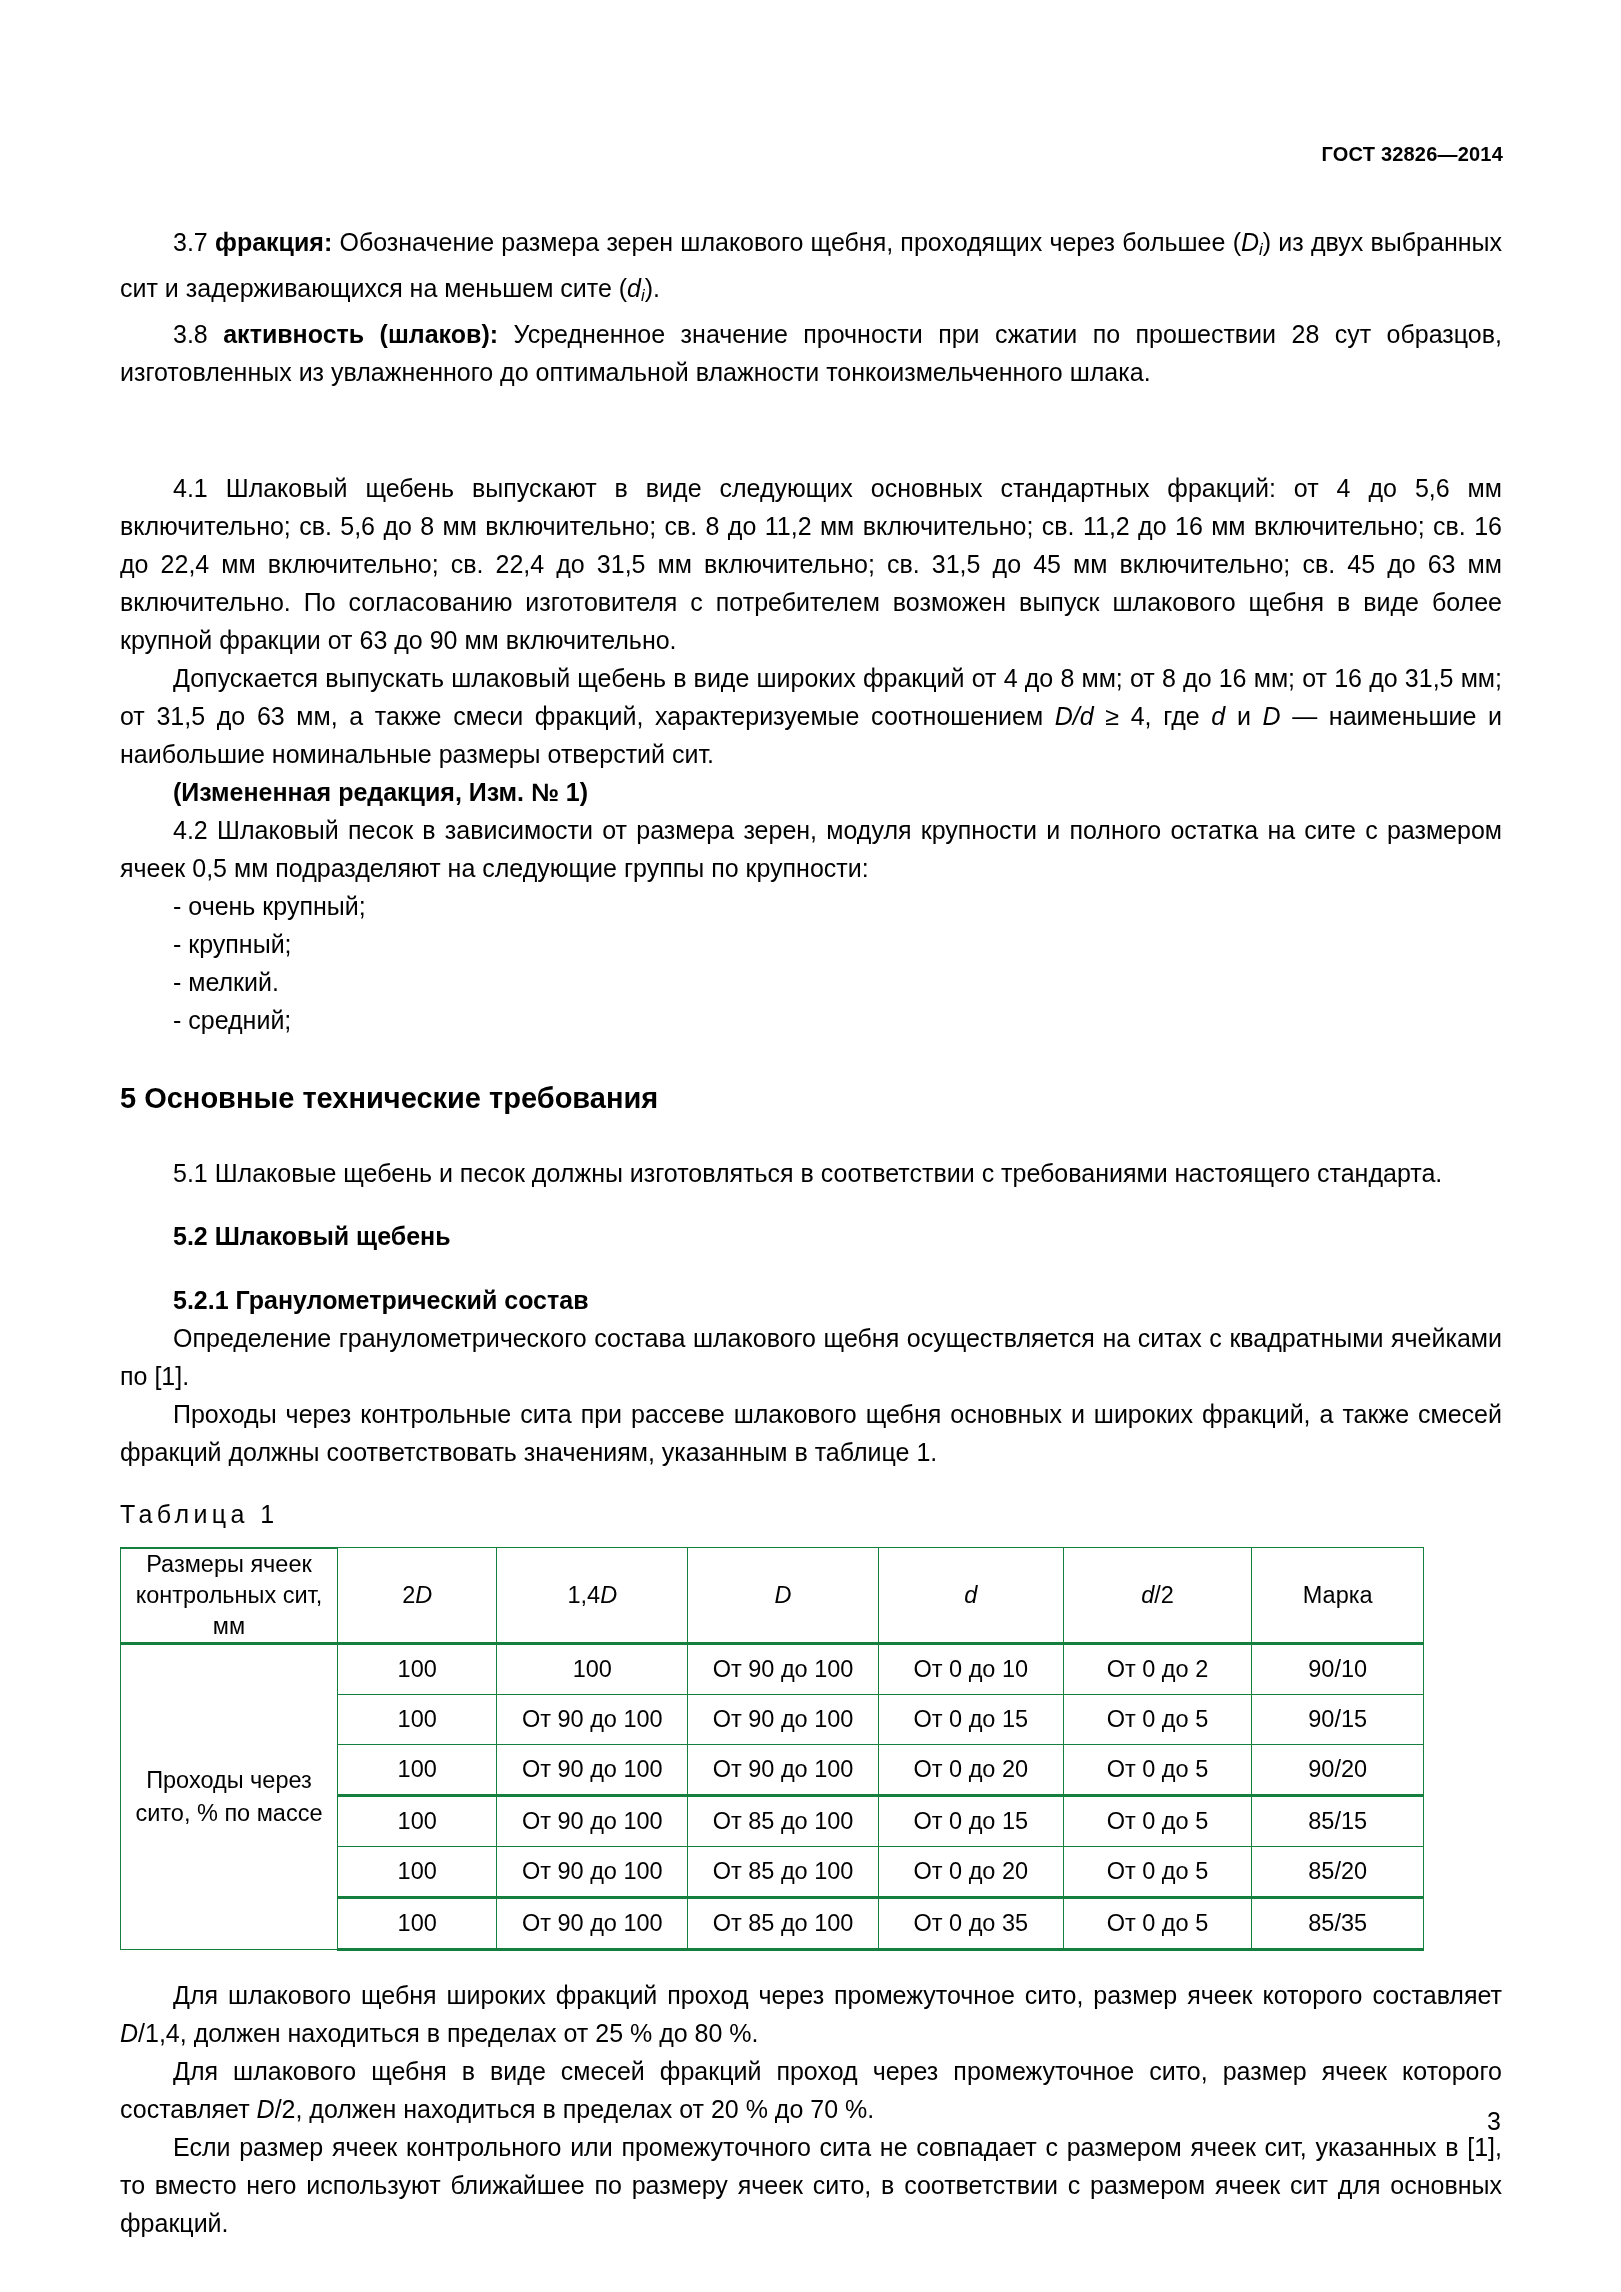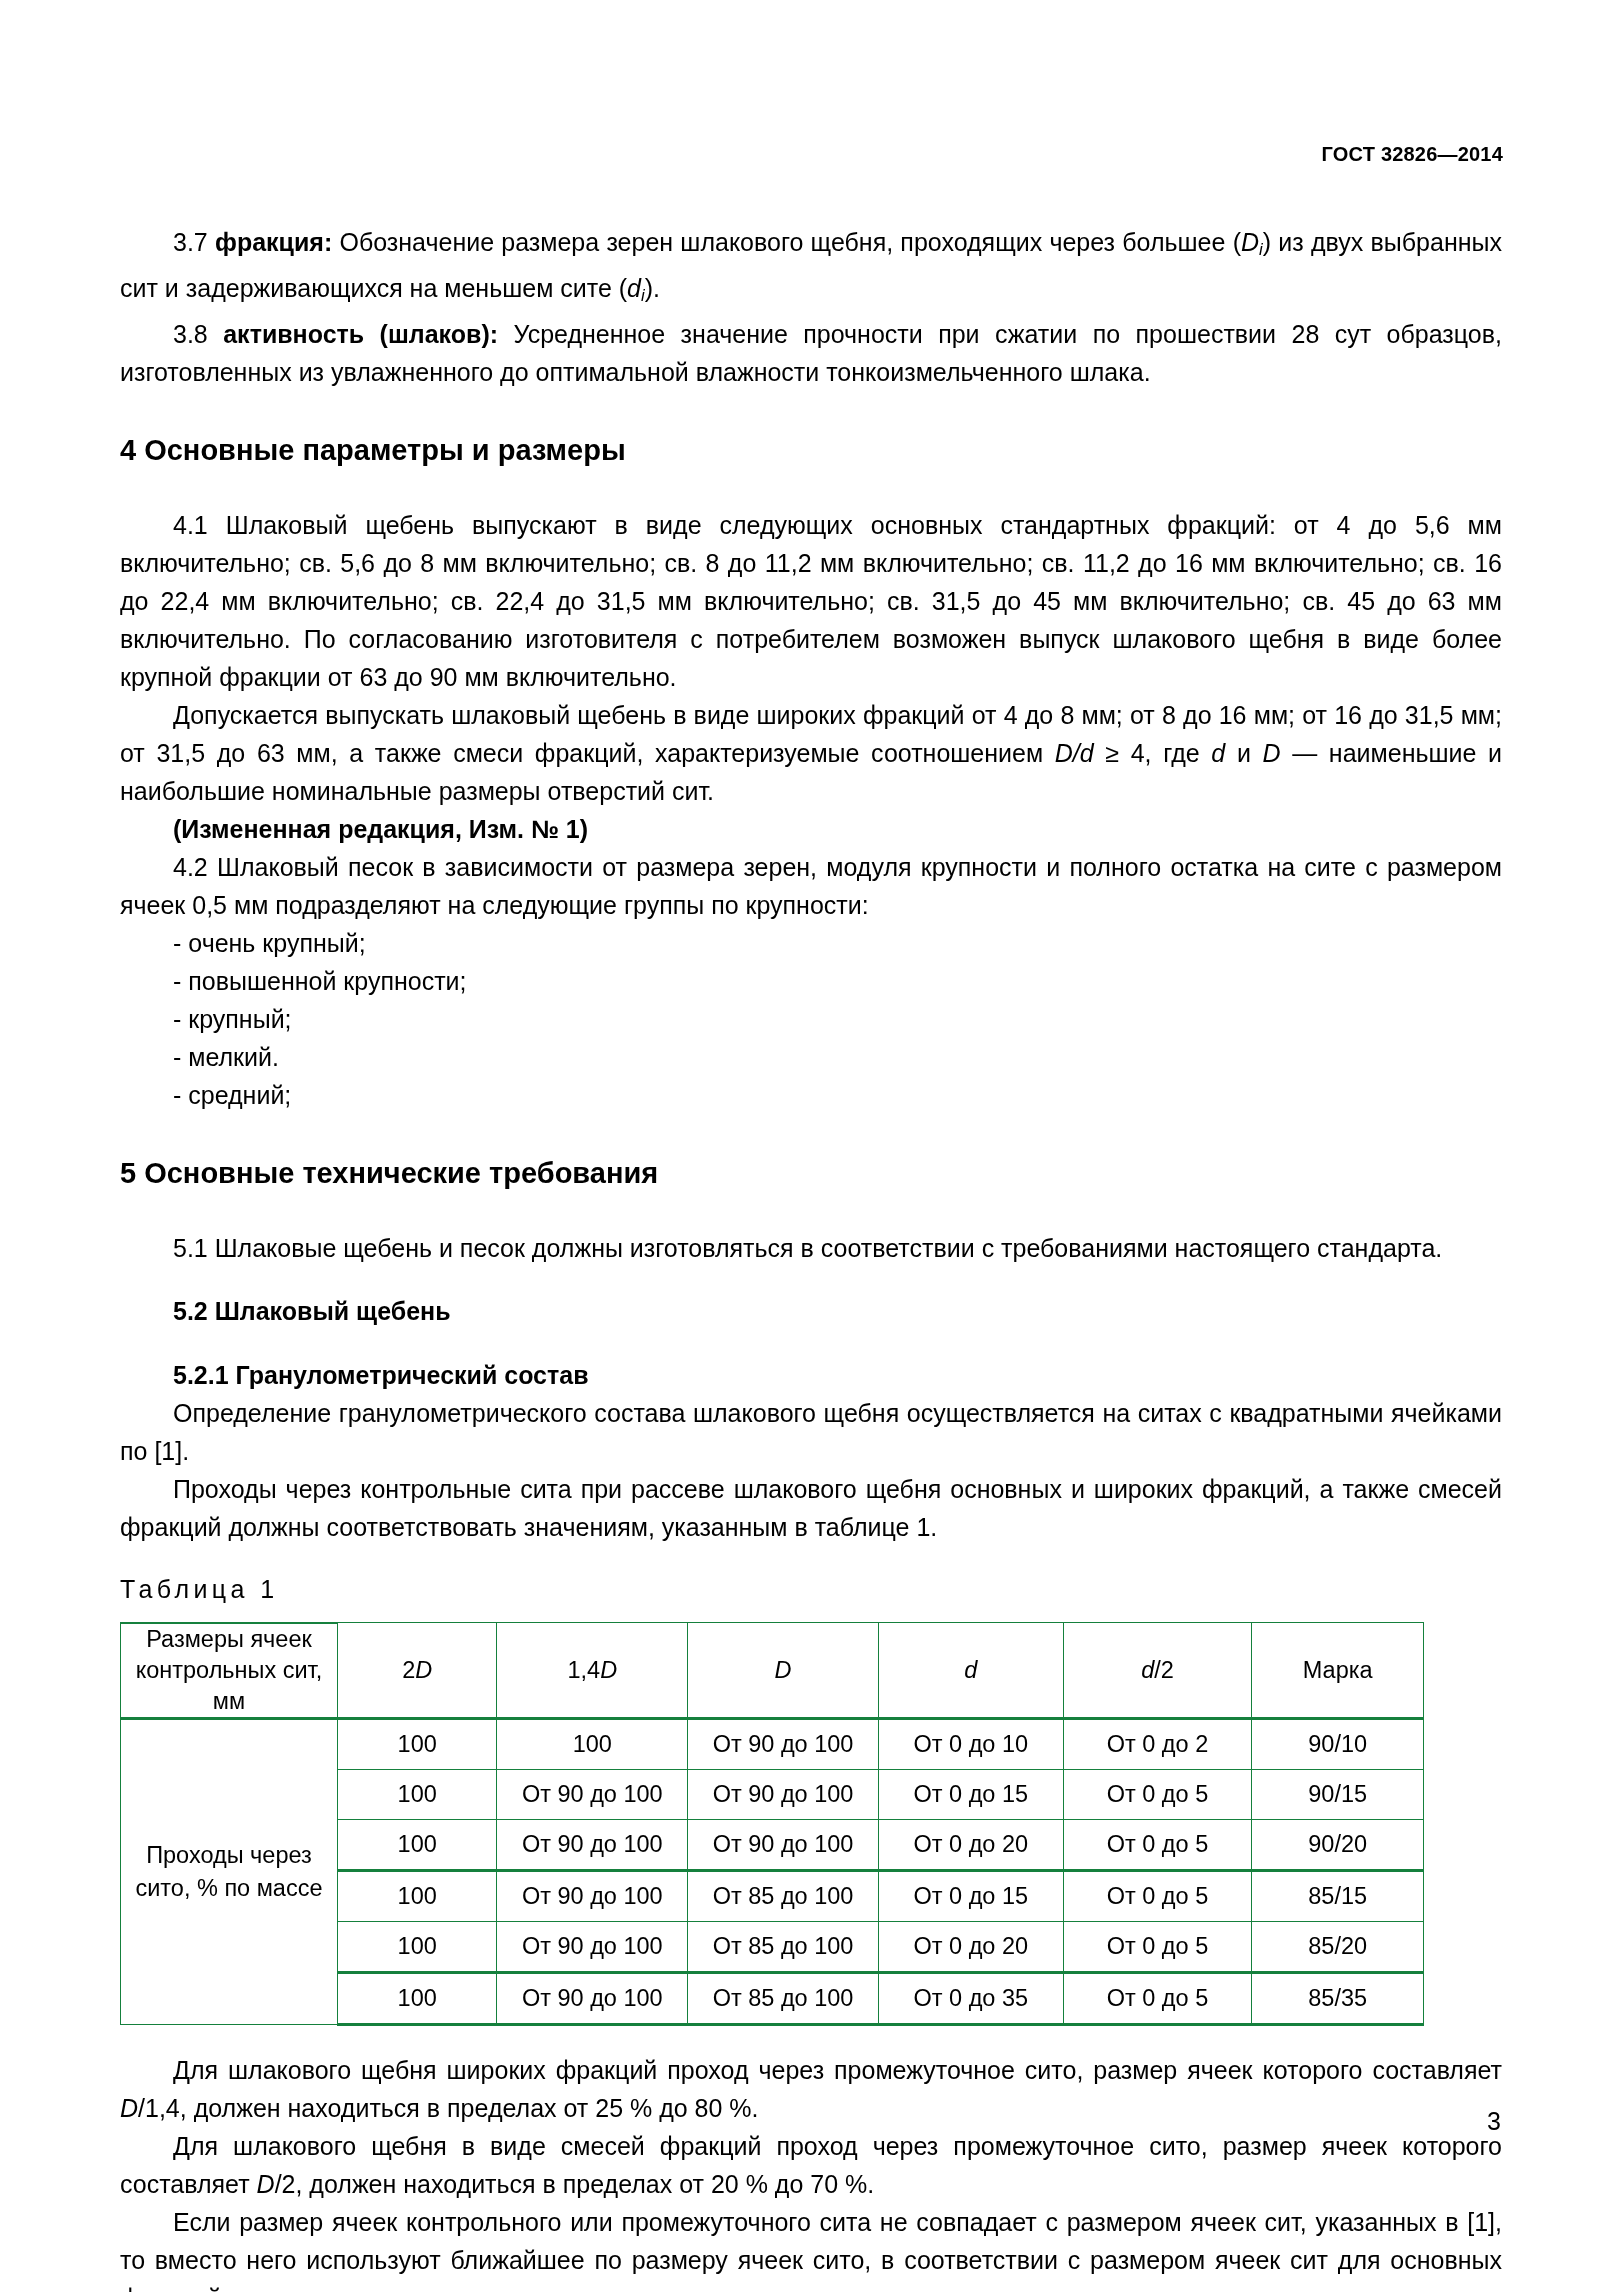--- a/index.html
+++ b/index.html
@@ -134,33 +134,31 @@
 
   <div class="header">ГОСТ 32826—2014</div>
 
   <div class="content">
 
     <p class="para indent"><span>3.7</span> <span class="b">фракция:</span><span> Обозначение размера зерен шлакового щебня, проходящих через большее (</span><span class="i">D</span><sub class="s">i</sub><span>) из двух выбранных сит и задерживающихся на меньшем сите (</span><span class="i">d</span><sub class="s">i</sub><span>).</span></p>
 
     <p class="para indent"><span>3.8</span> <span class="b">активность (шлаков):</span><span> Усредненное значение прочности при сжатии по прошествии 28 сут образцов, изготовленных из увлажненного до оптимальной влажности тонкоизмельченного шлака.</span></p>
 
     <div class="sp-sec-before"></div>
-    <h2 class="sec">4 Основные параметры и размеры</h2>
     <div class="sp-sec-after"></div>
 
     <p class="para indent">4.1 Шлаковый щебень выпускают в виде следующих основных стандартных фракций: от 4 до 5,6 мм включительно; св. 5,6 до 8 мм включительно; св. 8 до 11,2 мм включительно; св. 11,2 до 16 мм включительно; св. 16 до 22,4 мм включительно; св. 22,4 до 31,5 мм включительно; св. 31,5 до 45 мм включительно; св. 45 до 63 мм включительно. По согласованию изготовителя с потребителем возможен выпуск шлакового щебня в виде более крупной фракции от 63 до 90 мм включительно.</p>
 
     <p class="para indent"><span>Допускается выпускать шлаковый щебень в виде широких фракций от 4 до 8 мм; от 8 до 16 мм; от 16 до 31,5 мм; от 31,5 до 63 мм, а также смеси фракций, характеризуемые соотношением </span><span class="i">D/d</span><span> ≥ 4, где </span><span class="i">d</span><span> и </span><span class="i">D</span><span> — наименьшие и наибольшие номинальные размеры отверстий сит.</span></p>
 
     <p class="para indent b">(Измененная редакция, Изм. № 1)</p>
 
     <p class="para indent">4.2 Шлаковый песок в зависимости от размера зерен, модуля крупности и полного остатка на сите с размером ячеек 0,5 мм подразделяют на следующие группы по крупности:</p>
 
     <p class="bullet">- очень крупный;</p>
-    <p class="bullet">- повышенной крупности;</p>
     <p class="bullet">- крупный;</p>
     <p class="bullet">- мелкий.</p>
     <p class="bullet">- средний;</p>
 
     <div class="sp-sec-before"></div>
     <h2 class="sec">5 Основные технические требования</h2>
     <div class="sp-sec-after"></div>
 
     <p class="para indent">5.1 Шлаковые щебень и песок должны изготовляться в соответствии с требованиями настоящего стандарта.</p>
 

